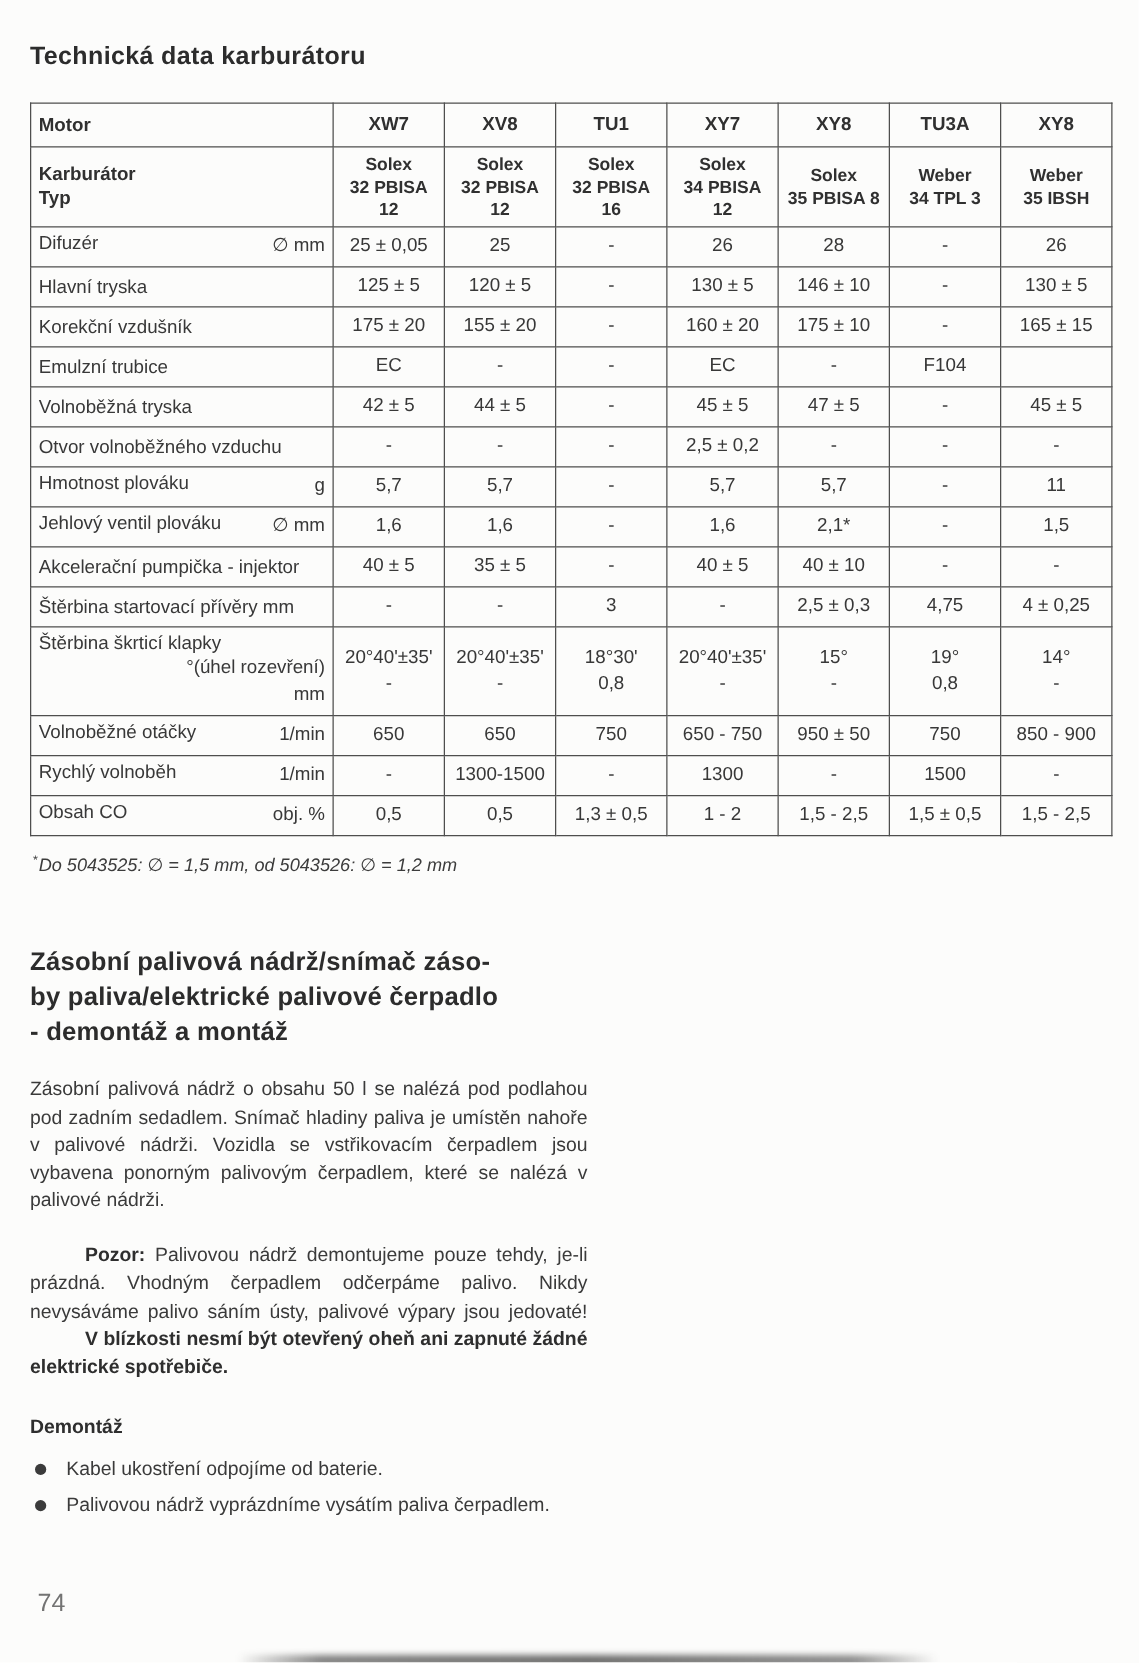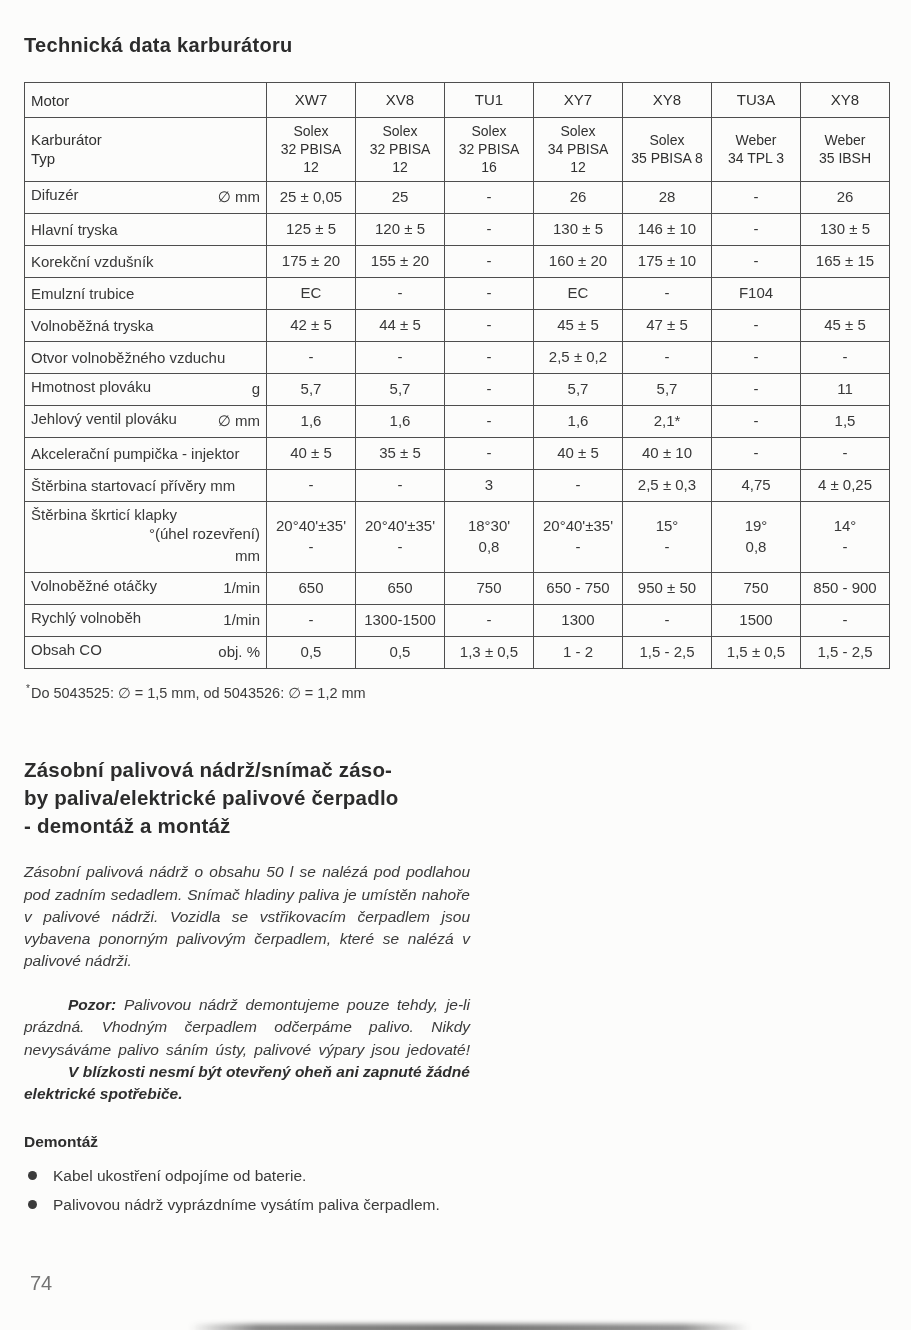--- a/index.html
+++ b/index.html
@@ -29,51 +29,50 @@
     color:#383838;
   }
   table.spec col.c-label{width:242px;}
   table.spec col.c-val{width:89px;}
   table.spec th, table.spec td{
     border:1.4px solid #4e4e4e;
     padding:4px 6px;
     vertical-align:middle;
     background:#fcfcfb;
   }
-  table.spec th{font-weight:normal;color:#303030;}
+  table.spec th{font-weight:bold;color:#303030;}
   th.lblcell, td.lblcell{text-align:left;padding-left:9px;padding-right:9px;}
   .valcell{text-align:center;white-space:pre-line;line-height:1.35;}
   tr.h-motor th{height:26px;}
   tr.h-carb th{height:44px;line-height:1.3;}
   tr.h-carb .valcell{font-size:14px;white-space:normal;}
   tbody td{height:23px;}
   tbody tr.tall td{height:62px;}
   .lblflex{display:flex;flex-wrap:wrap;justify-content:space-between;align-items:flex-start;}
   .rowlabel{text-align:left;}
   .rowunit{margin-left:auto;text-align:right;white-space:pre-line;line-height:1.45;}
 
   
   .footnote{
     margin:14px 0 0 2px;
-    font-size:14.5px;color:#3c3c3c;
+    font-size:14.5px;color:#3c3c3c;font-style:italic;
   }
   .footnote sup{font-size:10px;vertical-align:super;margin-right:1px;}
 
   
   .col-left{width:446px;}
   .h2{
     margin:56px 0 0 0;
     font-size:20.5px;font-weight:bold;color:#2c2c2c;
     line-height:1.35;white-space:pre-line;letter-spacing:.2px;
   }
   .para{
     margin:22px 0 0 0;
     font-size:15.5px;line-height:1.43;color:#3a3a3a;
     text-align:justify;
-    font-style:italic;
   }
   .para b{color:#2e2e2e;margin-left:44px;}
   .h3{
     margin:28px 0 0 0;
     font-size:15.5px;font-weight:bold;color:#2e2e2e;
   }
   ul.bullets{list-style:none;margin:14px 0 0 0;padding:0;}
   ul.bullets li{
     display:flex;align-items:flex-start;
     font-size:15.5px;line-height:1.43;color:#3a3a3a;

